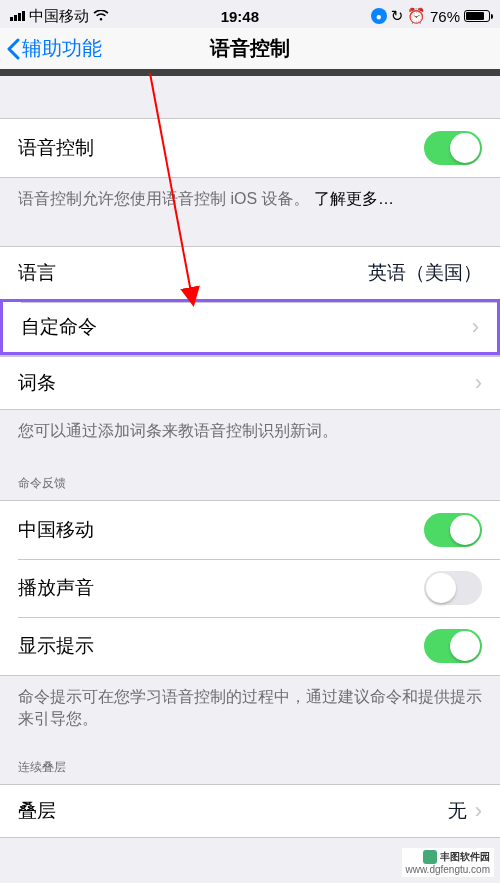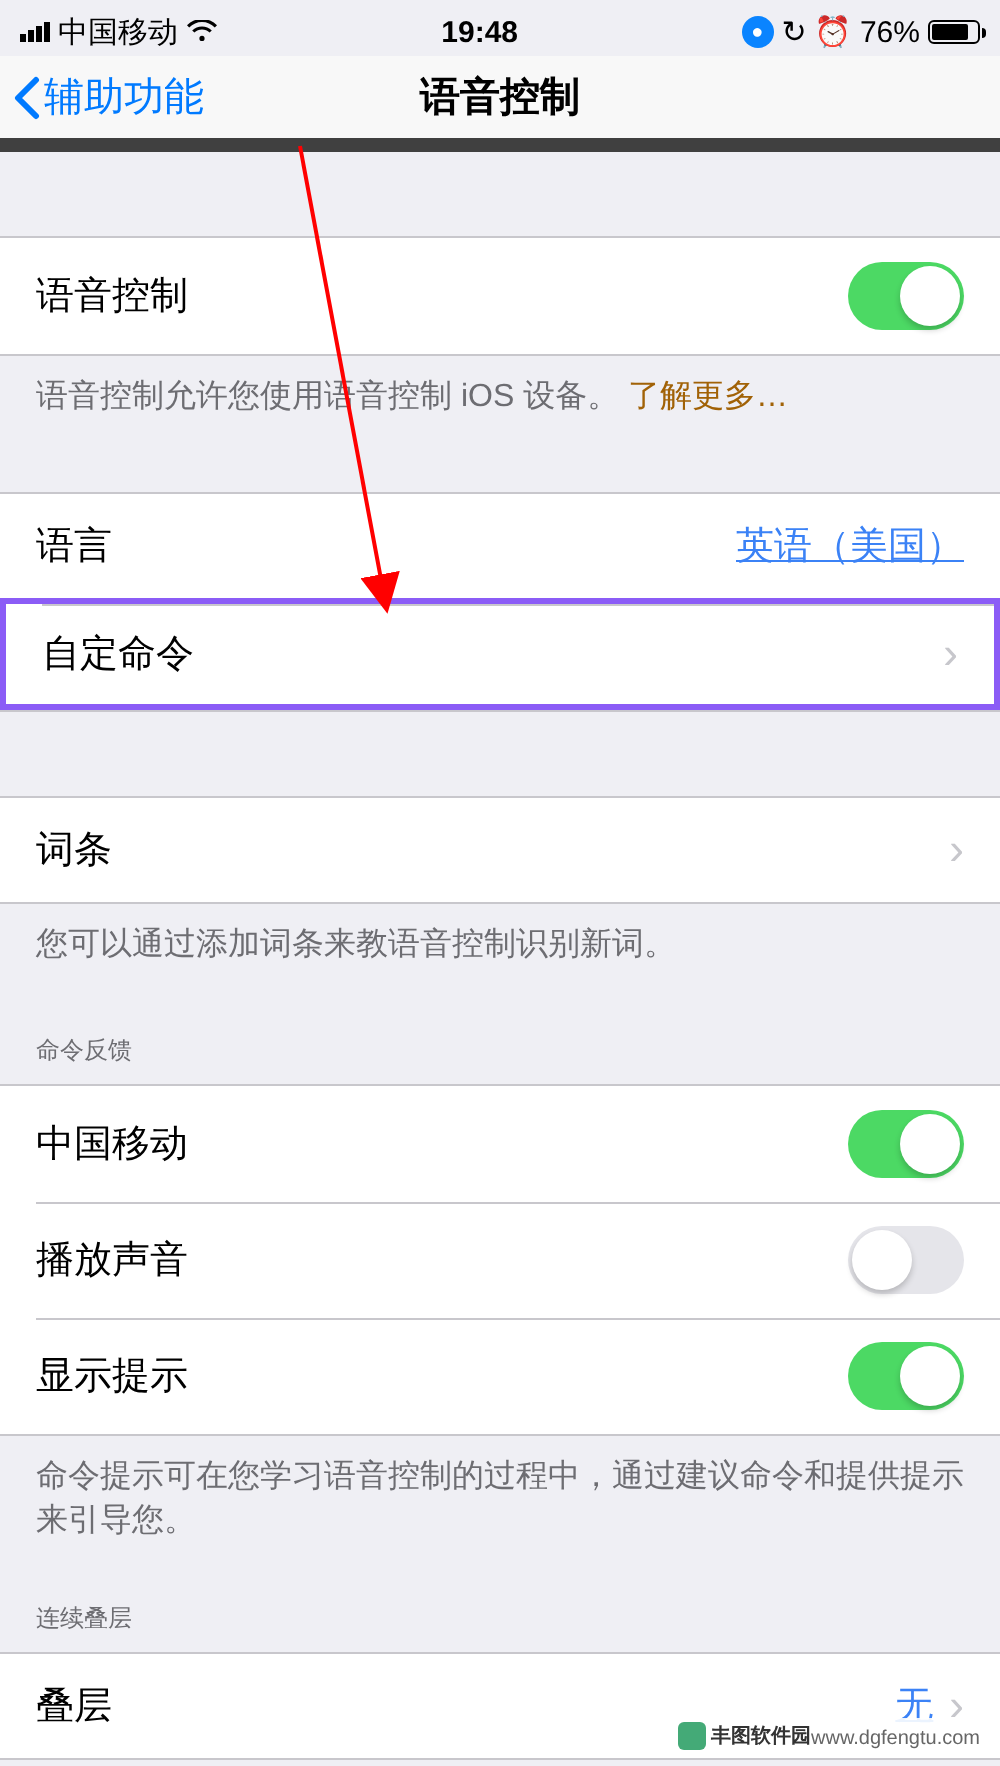--- a/index.html
+++ b/index.html
@@ -62,40 +62,40 @@
     }
     .cell + .cell::before {
       content: "";
       position: absolute;
       top: 0; left: 18px; right: 0;
       height: 1px;
       background: #c8c7cc;
     }
     .group { border-top: 1px solid #c8c7cc; border-bottom: 1px solid #c8c7cc; }
     .cell-label { font-size: 19px; }
-    .cell-value { color: #3b82f6; font-size: 19px; text-decoration: underline; }
+    .cell-value { color: #0f172a; font-size: 19px; }
     .cell-right { display: flex; align-items: center; gap: 8px; }
     .chevron-right {
       color: #c7c7cc;
       font-size: 22px;
       line-height: 1;
     }
     .footer-text {
       padding: 10px 18px;
       font-size: 16px;
       color: #6d6d72;
       line-height: 1.4;
     }
     .header-text {
       padding: 22px 18px 8px;
       font-size: 12px;
       color: #6d6d72;
     }
     .header-text.tight { padding-top: 18px; }
-    .link { color: #a16207; }
+    .link { color: #000000; }
     .switch {
       width: 58px; height: 34px;
       border-radius: 17px;
       position: relative;
     }
     .switch.on { background: #4cd964; }
     .switch.off { background: #e5e5ea; }
     .switch-knob {
       width: 30px; height: 30px;
       border-radius: 50%;
@@ -134,21 +134,21 @@
       width: 76%; background: #000; border-radius: 1px;
     }
     .mic-icon { width:16px;height:16px;border-radius:50%;background:#0a84ff;display:inline-flex;align-items:center;justify-content:center;color:#fff;font-size:10px; }
     .watermark {
       position: absolute;
       bottom: 6px; right: 6px;
       background: rgba(255,255,255,0.9);
       font-size: 10px;
       color: #666;
       padding: 2px 4px;
-      display:flex;flex-direction:row;align-items:flex-end;
+      display:flex;flex-direction:column;align-items:flex-end;
     }
     .watermark .line1{color:#333;font-weight:600;display:flex;align-items:center;gap:3px;}
     .wm-logo{width:14px;height:14px;background:#4a7;border-radius:3px;display:inline-block;}
   </style>
 </head>
 <body>
 
 <div class="status-bar">
   <div class="status-left">
     <span class="signal-bars">
@@ -203,21 +203,21 @@
     <div class="cell-right">
       <span class="cell-value">英语（美国）</span>
     </div>
   </div>
   <div class="cell highlight-box">
     <span class="cell-label">自定命令</span>
     <span class="chevron-right">›</span>
   </div>
 </div>
 
-<div class="group" style="margin-top:42px">
+<div class="group" style="">
   <div class="cell">
     <span class="cell-label">词条</span>
     <span class="chevron-right">›</span>
   </div>
 </div>
 <div class="footer-text">您可以通过添加词条来教语音控制识别新词。</div>
 
 <div class="header-text">命令反馈</div>
 <div class="group">
   <div class="cell">

